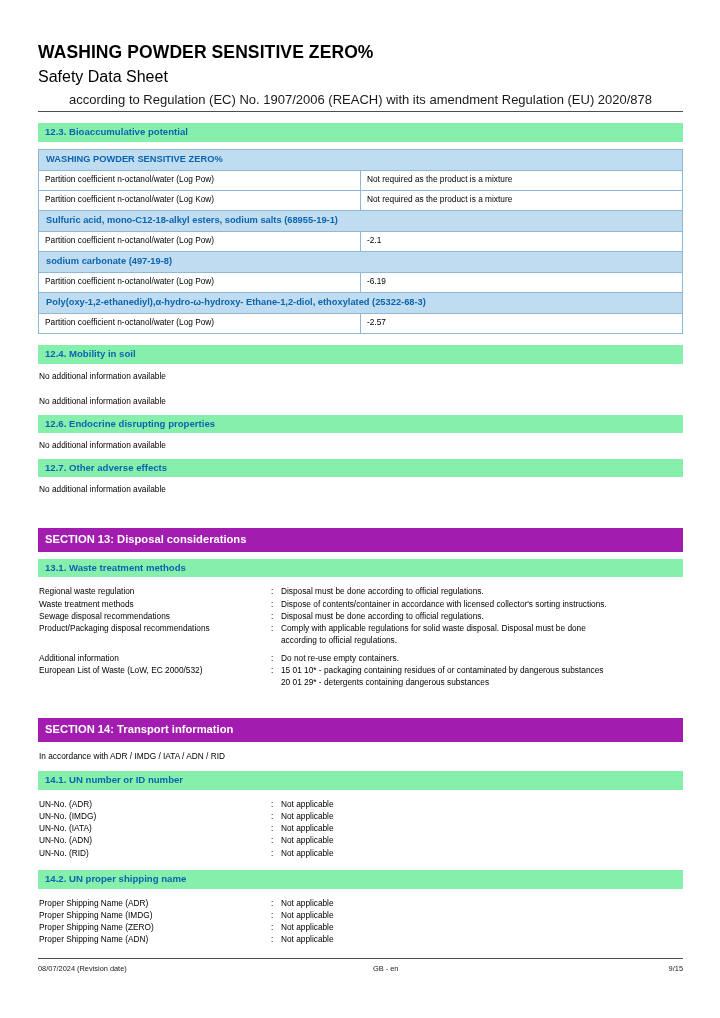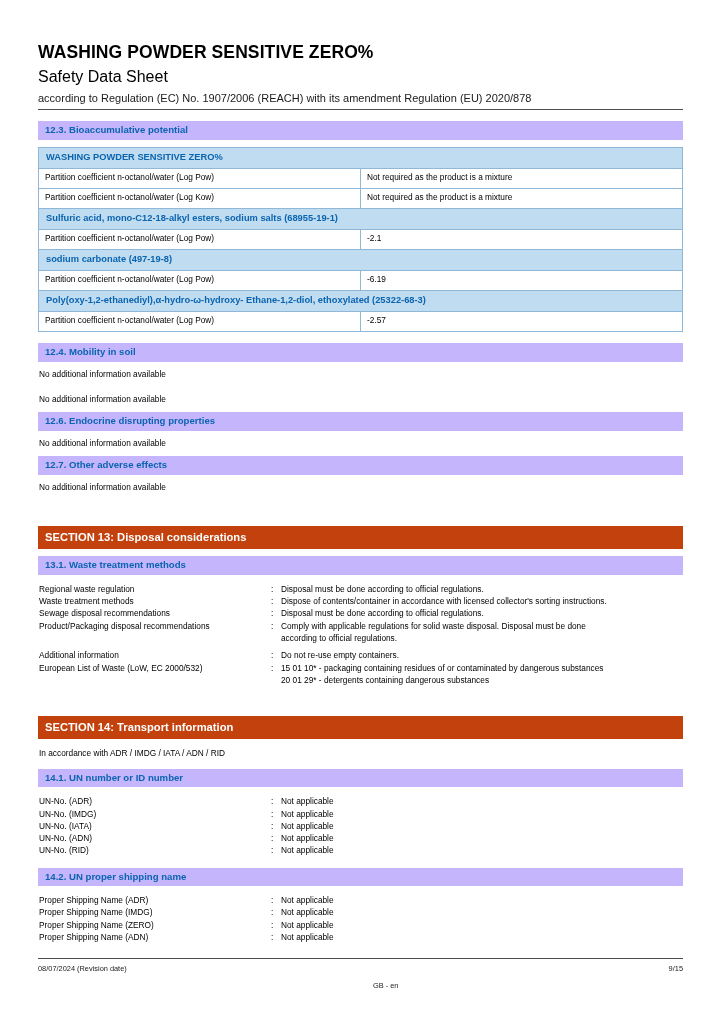--- a/index.html
+++ b/index.html
@@ -33,42 +33,43 @@
     line-height: 1.1;
   }
   .doc-subtitle {
     font-size: 16px;
     font-weight: normal;
     margin: 0;
     padding-top: 6px;
     line-height: 1.1;
   }
   .doc-reg {
-    font-size: 11px;
+    font-size: 13px;
     margin: 0;
     padding-top: 6px;
     line-height: 1.2;
     color: #1a1a1a;
+    text-align: center;
   }
   .rule-top {
     border-top: 1.1px solid #4d4d4d;
     margin-top: 4px;
   }
 
   
   .section-bar {
-    background: #c2410c;
+    background: #a21caf;
     color: #ffffff;
     font-size: 11.2px;
     font-weight: bold;
     padding: 5px 17px 6px 7px;
     line-height: 1.1;
   }
   .subsection-bar {
-    background: #c4b5fd;
+    background: #86efac;
     color: #0b64b0;
     font-size: 9.6px;
     font-weight: bold;
     padding: 4px 7px 4px 7px;
     line-height: 1.1;
   }
   .body-text {
     font-size: 8.3px;
     padding: 7px 1px 8px 1px;
     line-height: 1.25;
@@ -144,21 +145,21 @@
   .footer-rule {
     border-top: 1.1px solid #4d4d4d;
   }
   .footer-row {
     display: flex;
     font-size: 7.4px;
     padding-top: 5px;
     color: #1a1a1a;
   }
   .footer-left { flex: 0 0 auto; }
-  .footer-center { flex: 1 1 auto; text-align: center; padding-right: 24px; margin-top: 17px; }
+  .footer-center { flex: 1 1 auto; text-align: center; padding-right: 24px; }
   .footer-right { flex: 0 0 auto; }
 </style>
 </head>
 <body>
 
 <div class="page">
 
   <div>
     <h1 class="doc-title">WASHING POWDER SENSITIVE ZERO%</h1>
     <h2 class="doc-subtitle">Safety Data Sheet</h2>

